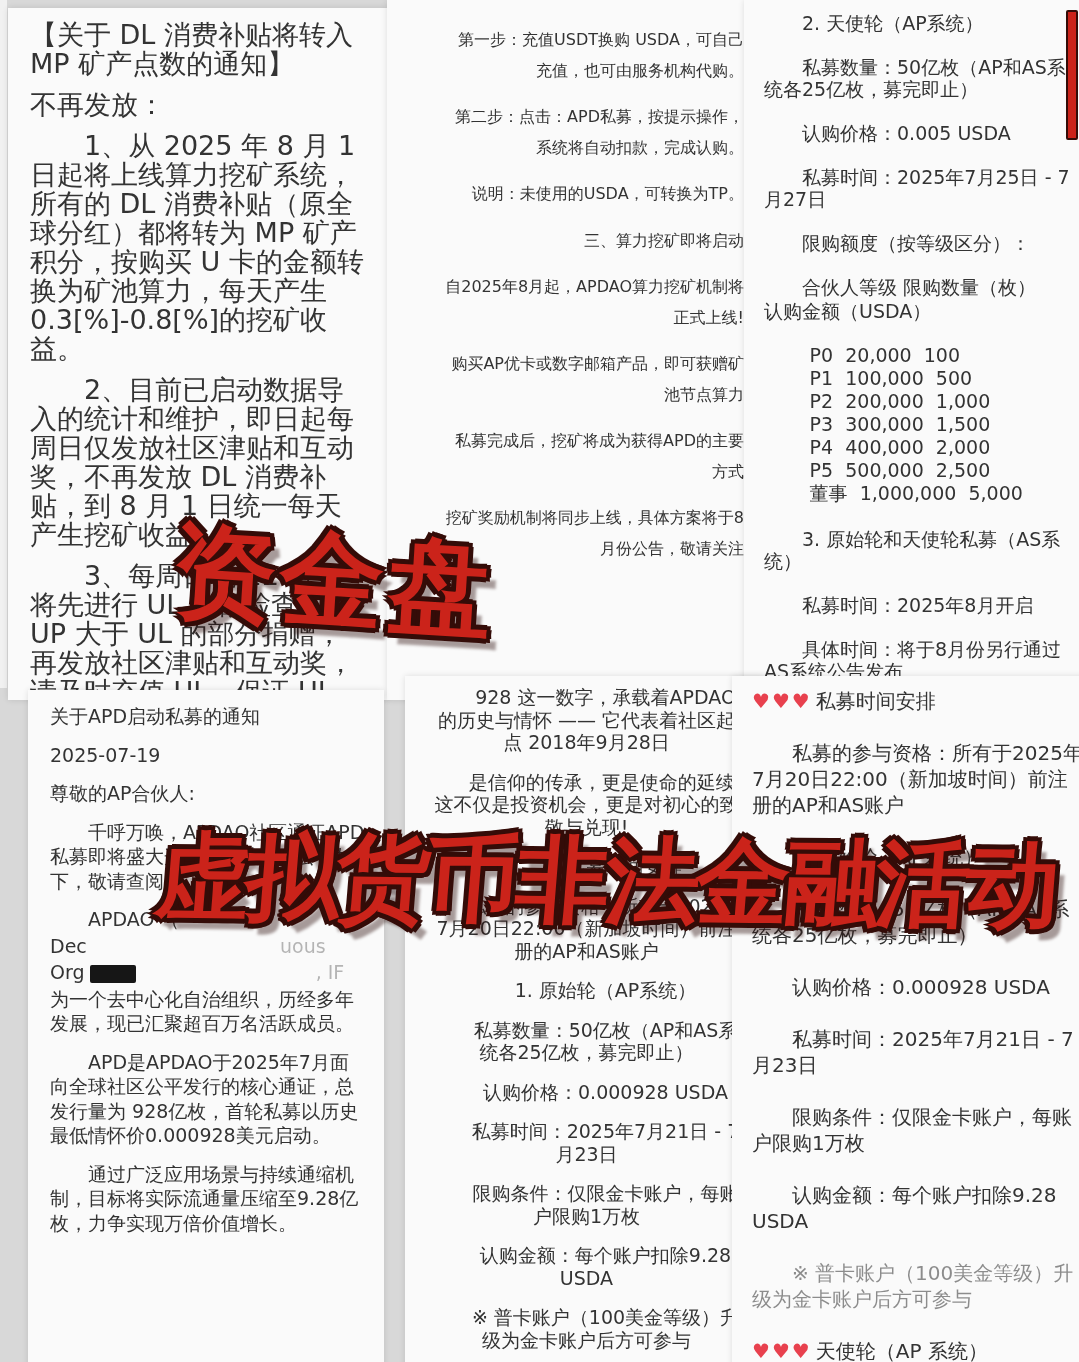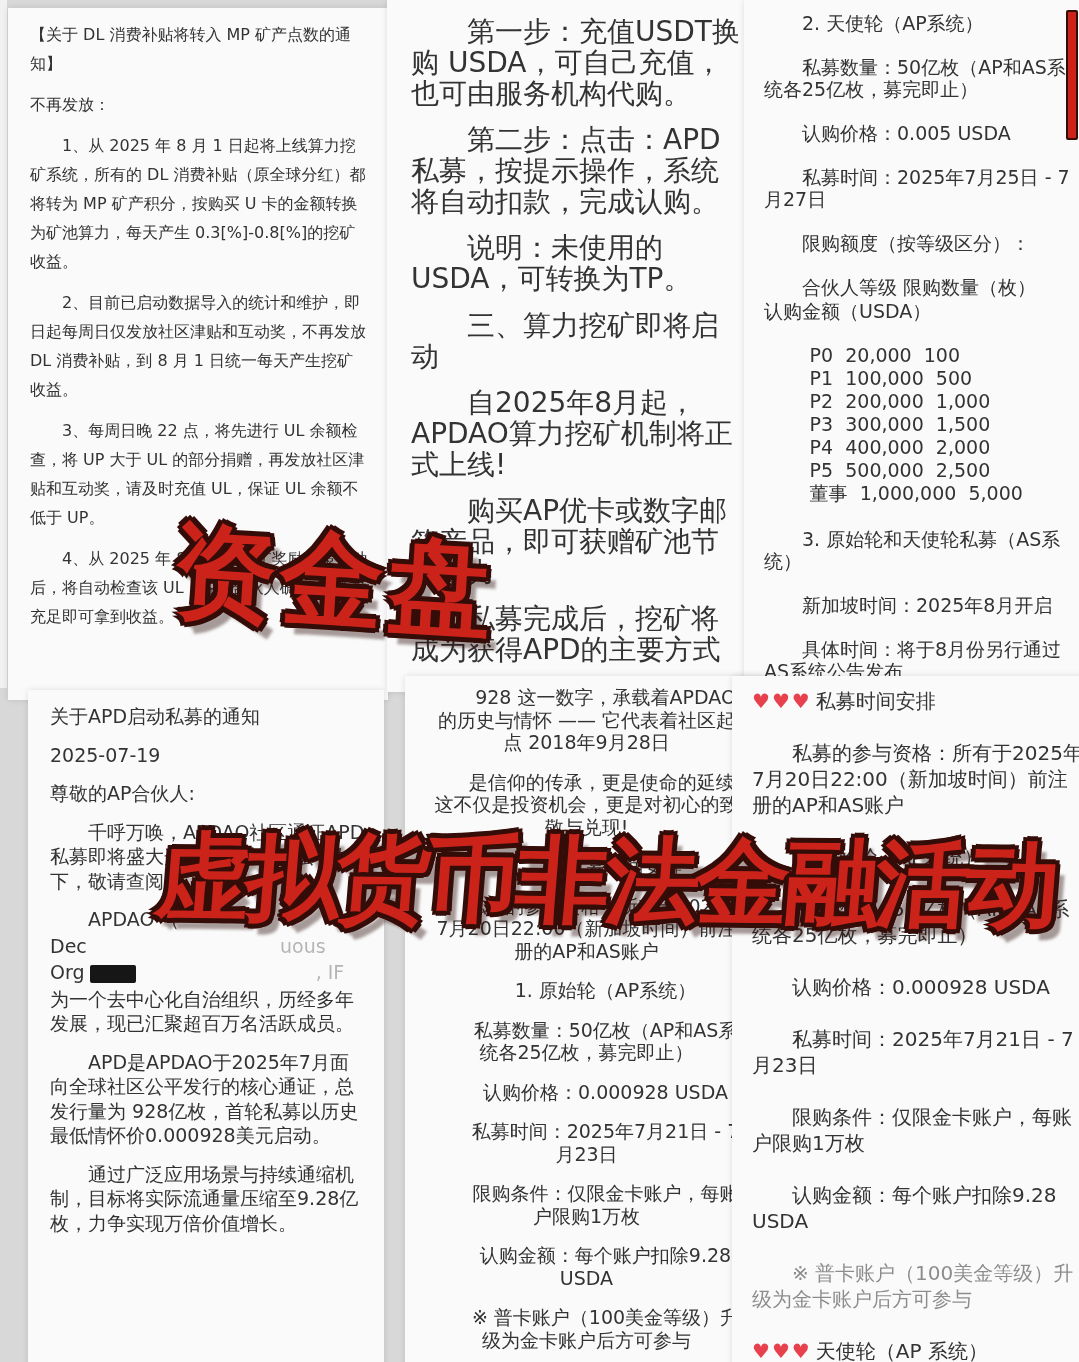--- a/index.html
+++ b/index.html
@@ -14,24 +14,24 @@
     box-shadow:0 0 6px rgba(0,0,0,.12);
   }
   .panel p{margin:0;}
   .ind{text-indent:2em;}
   .pre{white-space:pre-wrap;}
   .faint{opacity:.35;}
   .semi{opacity:.55;}
   .redact{display:inline-block;width:46px;height:18px;background:#161616;border-radius:2px;vertical-align:middle;margin:0 5px;}
   .hearts{color:#e8414e;margin-right:4px;letter-spacing:2px;}
 
-  #p1{left:8px;top:8px;width:338px;height:680px;padding:12px 20px 0 22px;font-size:16px;line-height:29px;}
+  #p1{left:8px;top:8px;width:338px;height:680px;padding:12px 20px 0 22px;font-size:27px;line-height:29px;}
   #p1 p{margin-bottom:12px;}
 
-  #p2{left:387px;top:0;width:333px;height:676px;padding:16px 22px 0 24px;font-size:28px;line-height:31px;}
+  #p2{left:387px;top:0;width:333px;height:676px;padding:24px 22px 0 24px;font-size:16px;line-height:31px;text-align:right;}
   #p2 p{margin-bottom:15px;}
   #p2 .gap{margin-top:16px;}
 
   #p3{left:744px;top:0;width:320px;height:676px;padding:12px 18px 0 20px;font-size:19px;line-height:22px;}
   #p3 p{margin-bottom:22px;}
   #p3 .tight{margin-bottom:2px;}
   #p3 .row{margin-bottom:1px;padding-left:2.4em;white-space:pre-wrap;}
   #p3 .lastrow{margin-bottom:22px;}
   #p3 .gap{margin-top:24px;}
 
@@ -94,21 +94,21 @@
       <p class="ind tight"><span>合伙人等级 限购数量（枚）</span></p>
       <p><span>认购金额（USDA）</span></p>
       <p class="row"><span>P0  20,000  100</span></p>
       <p class="row"><span>P1  100,000  500</span></p>
       <p class="row"><span>P2  200,000  1,000</span></p>
       <p class="row"><span>P3  300,000  1,500</span></p>
       <p class="row"><span>P4  400,000  2,000</span></p>
       <p class="row"><span>P5  500,000  2,500</span></p>
       <p class="row lastrow"><span>董事  1,000,000  5,000</span></p>
       <p class="ind gap"><span>3. 原始轮和天使轮私募（AS系统）</span></p>
-      <p class="ind"><span>新加坡时间：2025年8月开启</span></p>
+      <p class="ind"><span>私募时间：2025年8月开启</span></p>
       <p class="ind"><span>具体时间：将于8月份另行通过AS系统公告发布</span></p>
     </section>
   <section class="panel" id="p4">
       <p><span>关于APD启动私募的通知</span></p>
       <p><span>2025-07-19</span></p>
       <p><span>尊敬的AP合伙人:</span></p>
       <p class="ind"><span>千呼万唤，APDAO社区通证APD私募即将盛大开启，相关细则公告如下，敬请查阅</span></p>
       <p class="ind tight"><span>APDAO （</span></p>
       <p class="tight pre"><span>Dec</span><span>                                </span><span class="faint">uous</span></p>
       <p class="tight pre"><span>Org</span><span class="redact"></span><span>                             </span><span class="faint">, IF</span></p>

